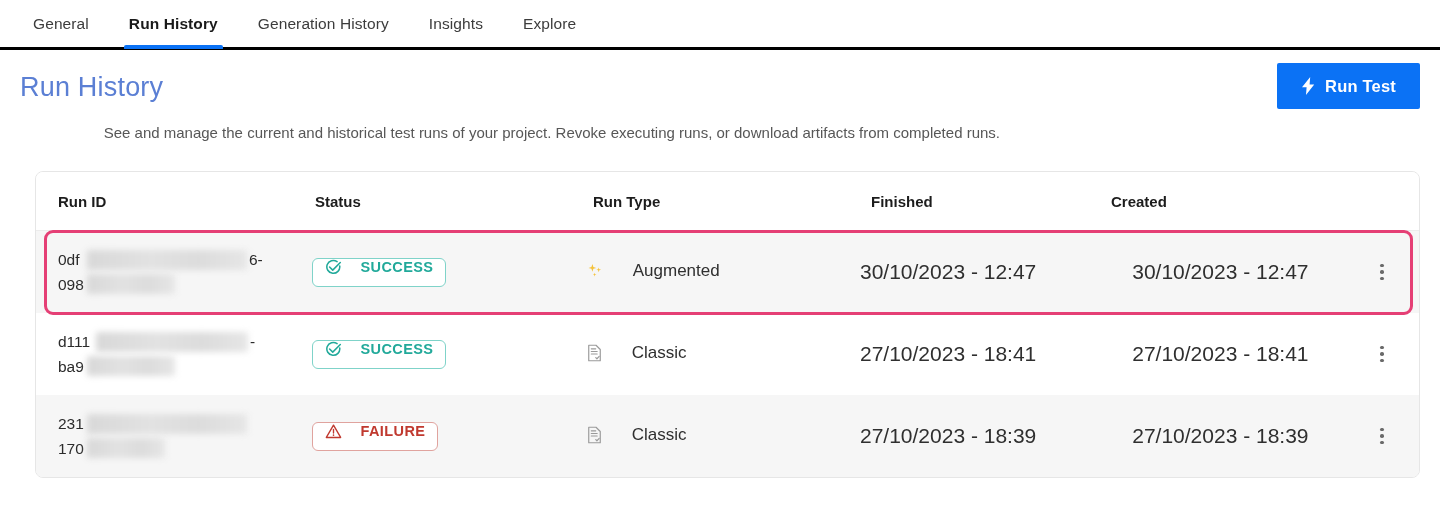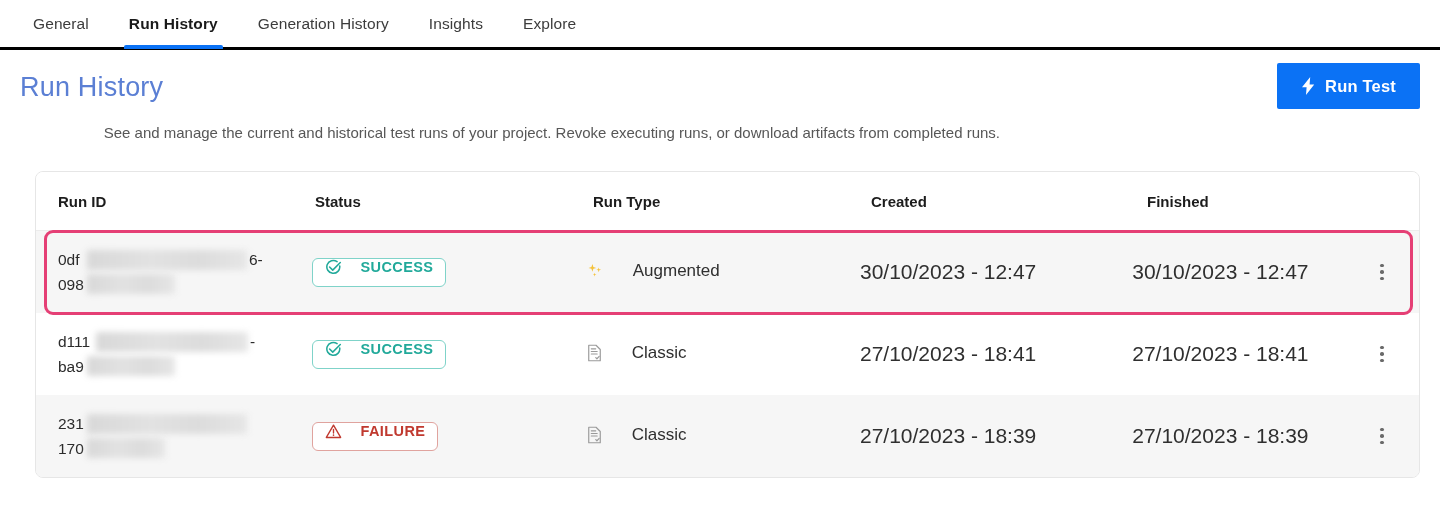--- a/index.html
+++ b/index.html
@@ -209,22 +209,22 @@
     </span>
     <span>Run Test</span>
   </button>
 </div>
 
 <div class="table-card">
   <div class="trow thead" id="thead">
       <div class="cell c-runid">Run ID</div>
       <div class="cell c-status">Status</div>
       <div class="cell c-runtype">Run Type</div>
+      <div class="cell c-finished">Finished</div>
       <div class="cell c-created">Created</div>
-      <div class="cell c-finished">Finished</div>
       <div class="cell c-menu"></div>
     </div>
   <div id="tbody">
       <div class="trow tbody-row alt highlight">
         <div class="cell c-runid"><div class="runid"><div class="rid-line"><span>0df</span><span class="blur" style="left:29px;top:3px;width:160px;height:20px;"></span><span style="position:absolute;left:191px;top:0;">6-</span></div><div class="rid-line"><span>098</span><span class="blur" style="left:29px;top:2px;width:88px;height:20px;"></span></div></div></div>
         <div class="cell c-status"><span class="badge success">
             <span>
               <svg width="17" height="17" viewBox="0 0 20 20" aria-hidden="true">
                 <path d="M18 4.2 9.1 13.1 5.4 9.4" fill="none" stroke="#21a99a" stroke-width="1.8" stroke-linecap="round" stroke-linejoin="round"></path>
                 <path d="M17.3 8.2a7.6 7.6 0 1 1-3.1-5.1" fill="none" stroke="#21a99a" stroke-width="1.8" stroke-linecap="round"></path>

